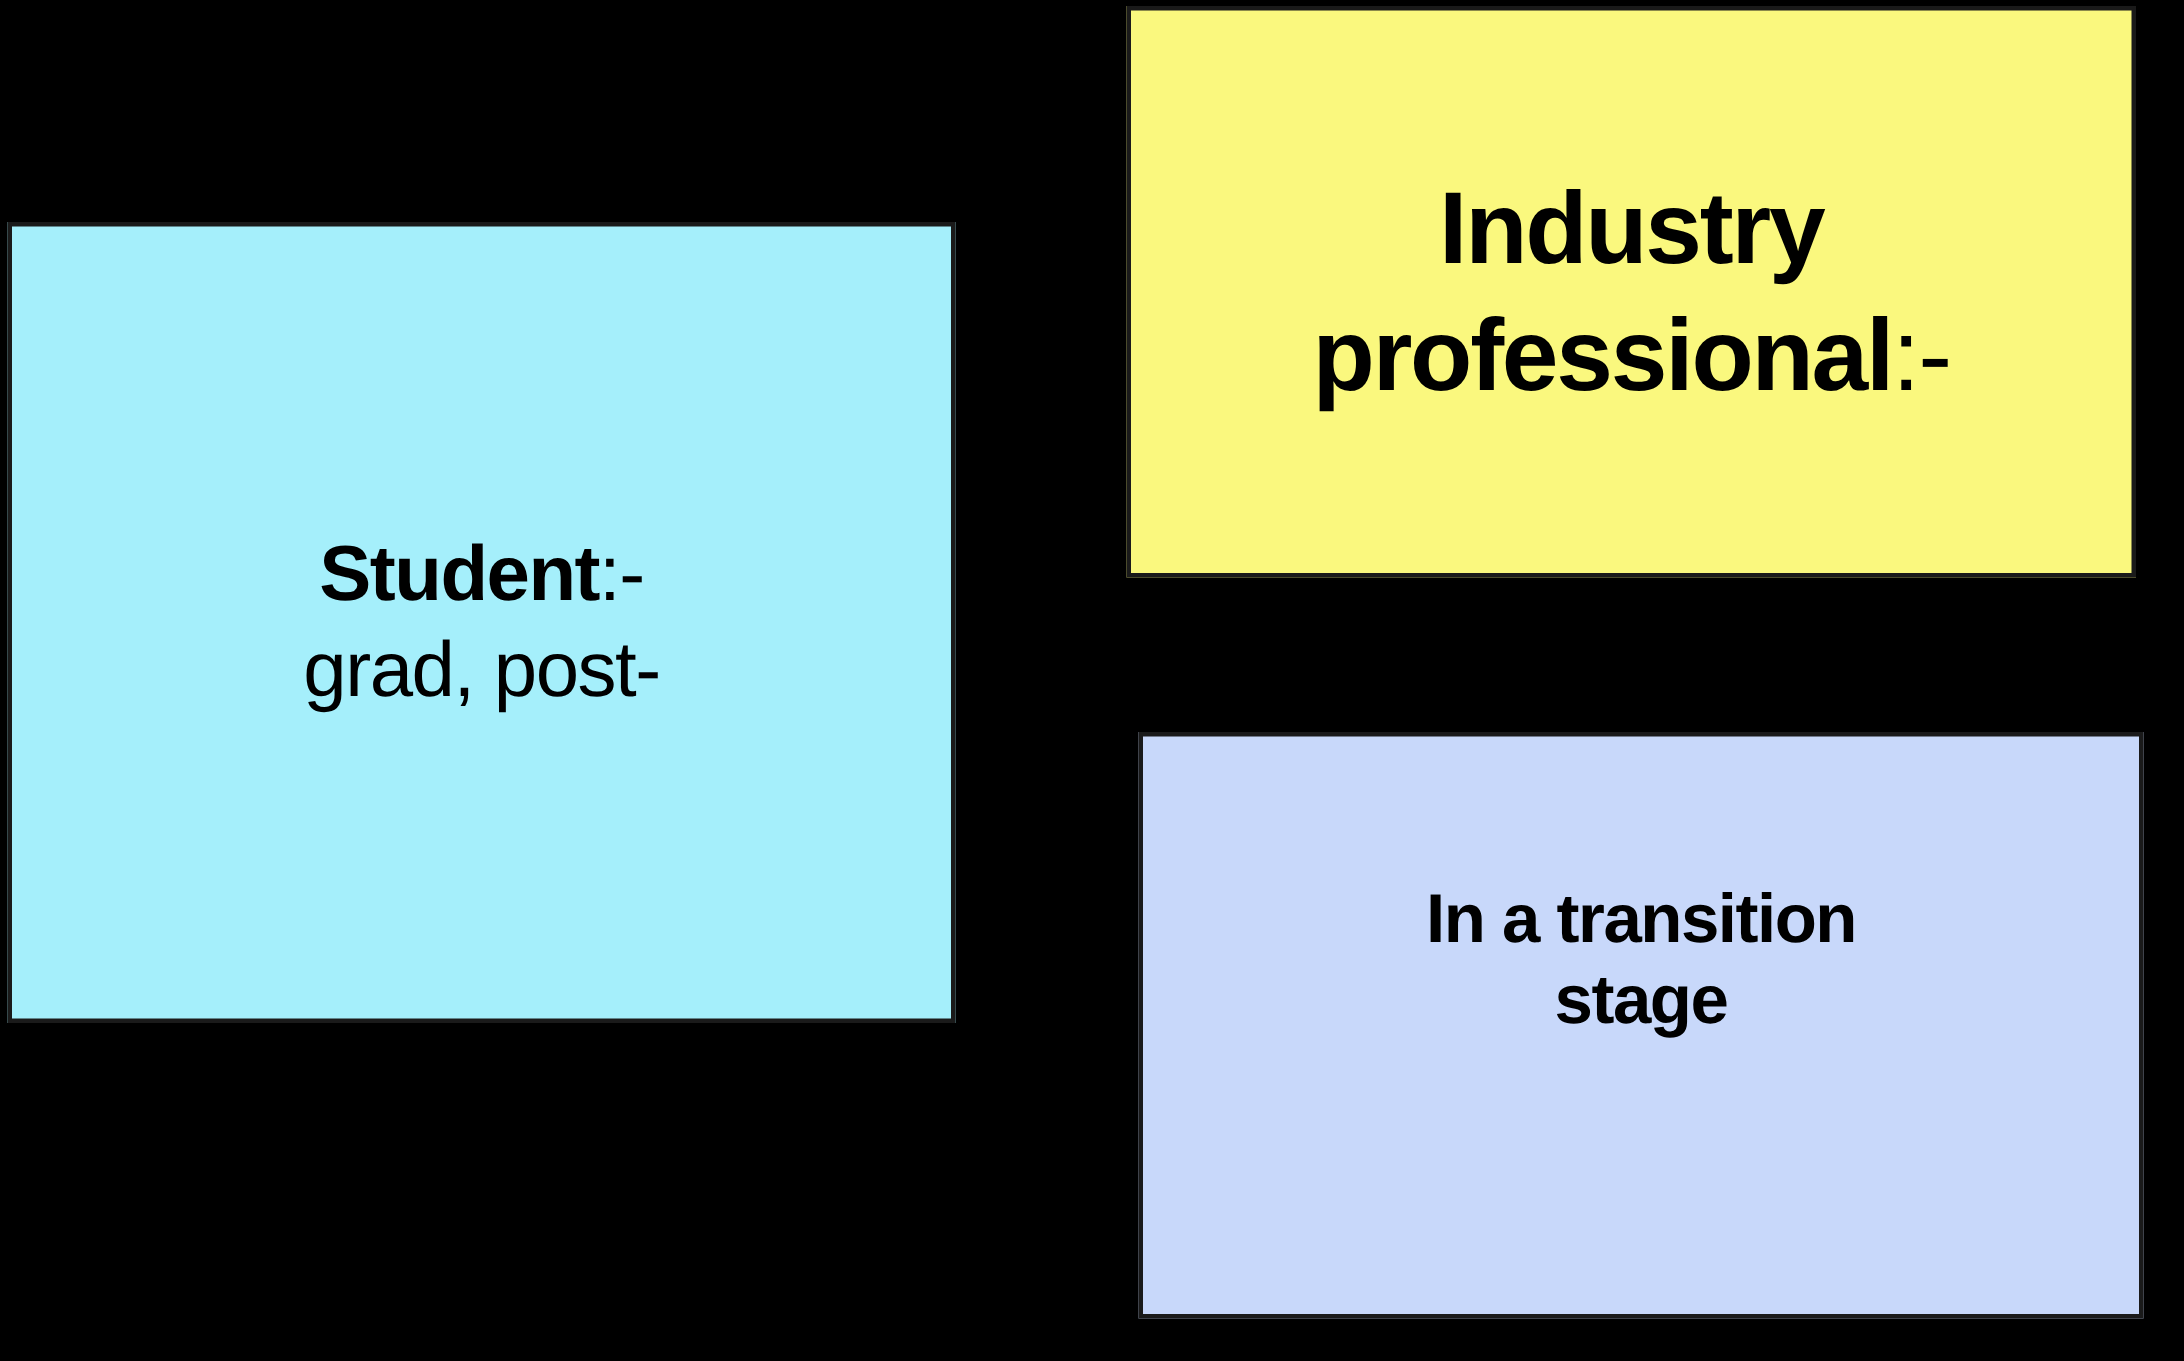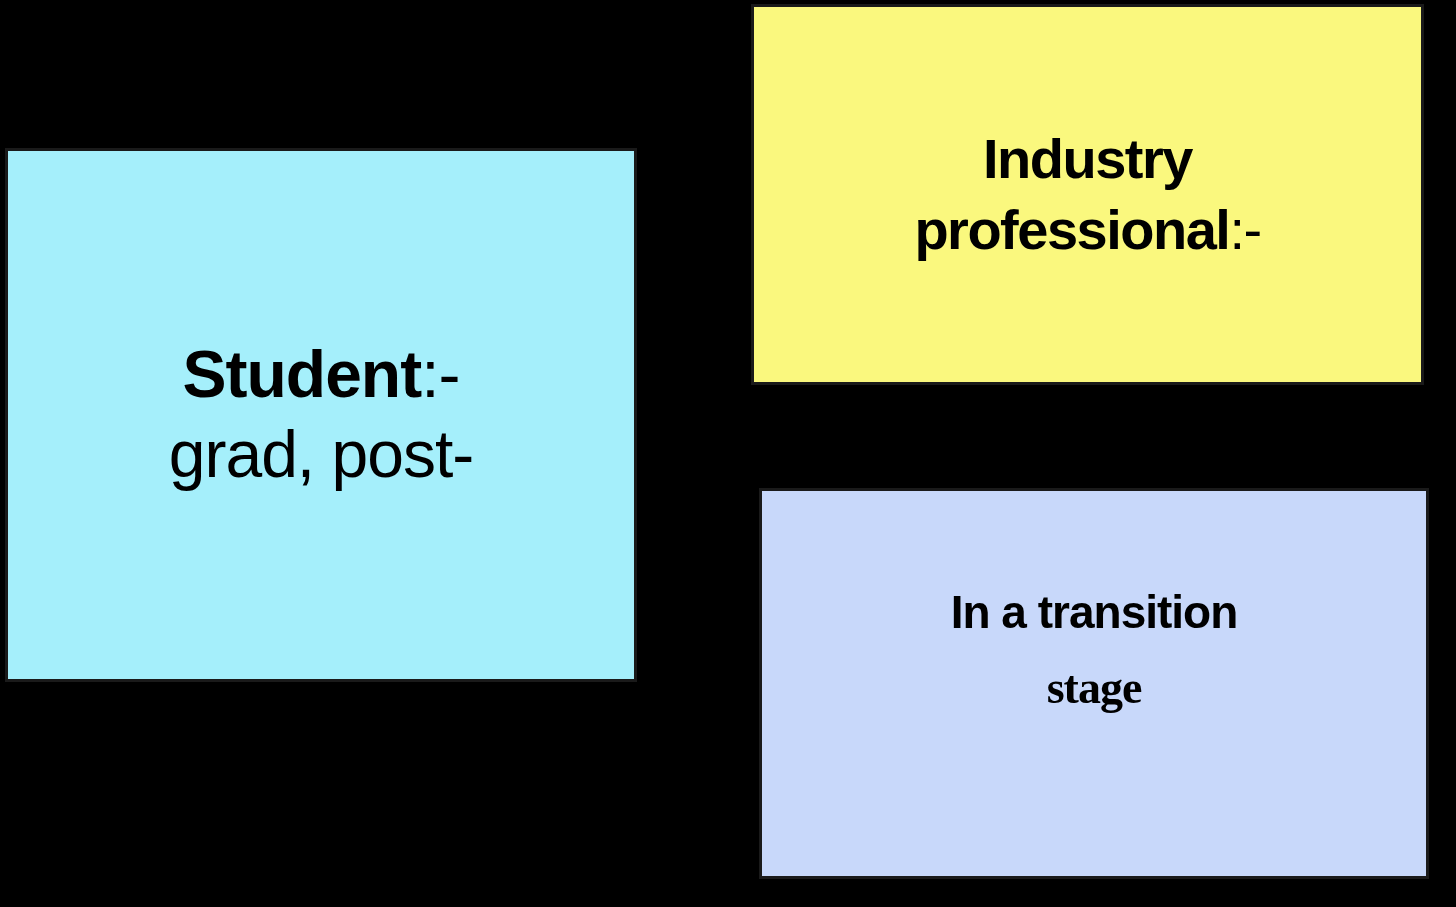--- a/index.html
+++ b/index.html
@@ -33,21 +33,21 @@
   
   #box-student {
     left: 5px;
     top: 148px;
     width: 632px;
     height: 534px;
     background: #A5EFFB;
     padding: 6px 14px;
   }
   #box-student .line {
-    font-size: 66px;
+    font-size: 52px;
     font-weight: 400;
     letter-spacing: -1px;
     white-space: nowrap;
   }
   #box-student .line.head {
     margin-bottom: 6px;
   }
   #box-student .head-strong {
     font-weight: 700;
   }
@@ -57,21 +57,21 @@
   
   #box-industry {
     left: 751px;
     top: 4px;
     width: 673px;
     height: 381px;
     background: #FAF87E;
     padding: 4px 10px;
   }
   #box-industry .line {
-    font-size: 56px;
+    font-size: 68px;
     font-weight: 700;
     letter-spacing: -1.5px;
     white-space: nowrap;
   }
   #box-industry .line.l2 {
     margin-top: 8px;
   }
   #box-industry .tail {
     font-weight: 400;
   }
@@ -85,22 +85,21 @@
     justify-content: flex-start;
     padding: 96px 12px 0 12px;
   }
   #box-transition .line {
     font-size: 46px;
     font-weight: 700;
     letter-spacing: -1px;
     white-space: nowrap;
   }
   #box-transition .line.l2 {
-    margin-top: 23px;
-    font-family: Liberation Serif, serif;
+    margin-top: 2px;
   }
 </style>
 </head>
 <body>
 
 <div id="canvas">
 
   <div class="box" id="box-student">
     <div class="line head">
       <span class="head-strong">Student</span><span class="head-tail">:-</span>

